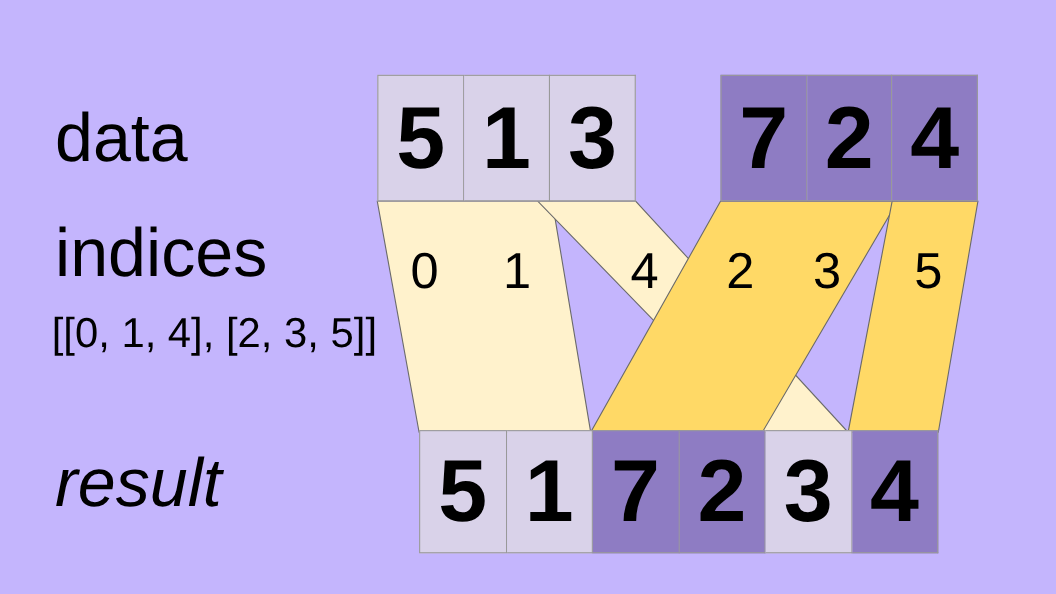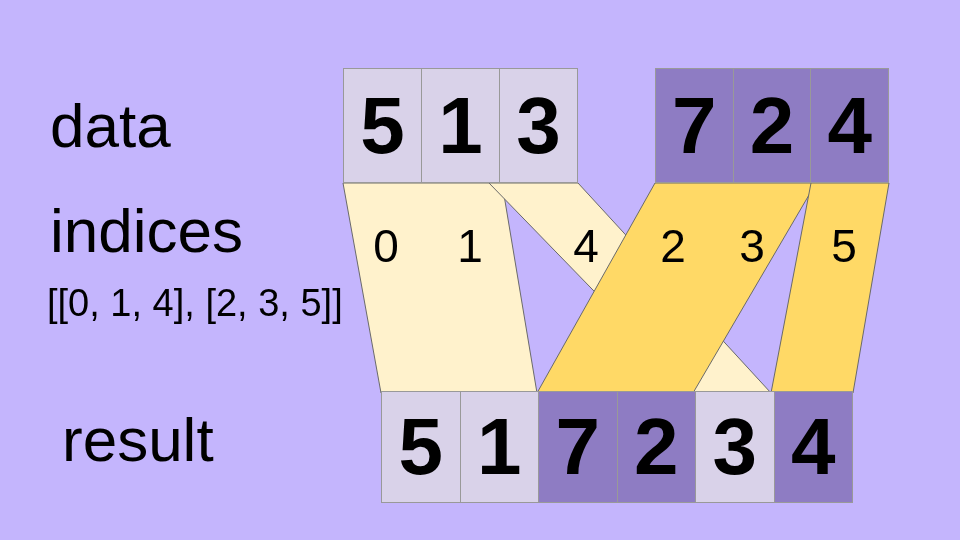--- a/index.html
+++ b/index.html
@@ -14,21 +14,21 @@
   }
   .label {
     position: absolute;
     line-height: 1;
     white-space: nowrap;
     color: #000;
   }
   .label-data    { left: 50px; top: 95px;  font-size: 62px; }
   .label-indices { left: 50px; top: 200px; font-size: 62px; }
   .label-indices-value { left: 47px; top: 284px; font-size: 38px; }
-  .label-result  { left: 62px; top: 409px; font-size: 62px; }
+  .label-result  { left: 50px; top: 409px; font-size: 62px; font-style: italic; }
 
   .ribbons {
     position: absolute;
     left: 0; top: 0;
     width: 960px; height: 540px;
   }
   .ribbons polygon {
     stroke: #6a6a6a;
     stroke-width: 1;
   }

